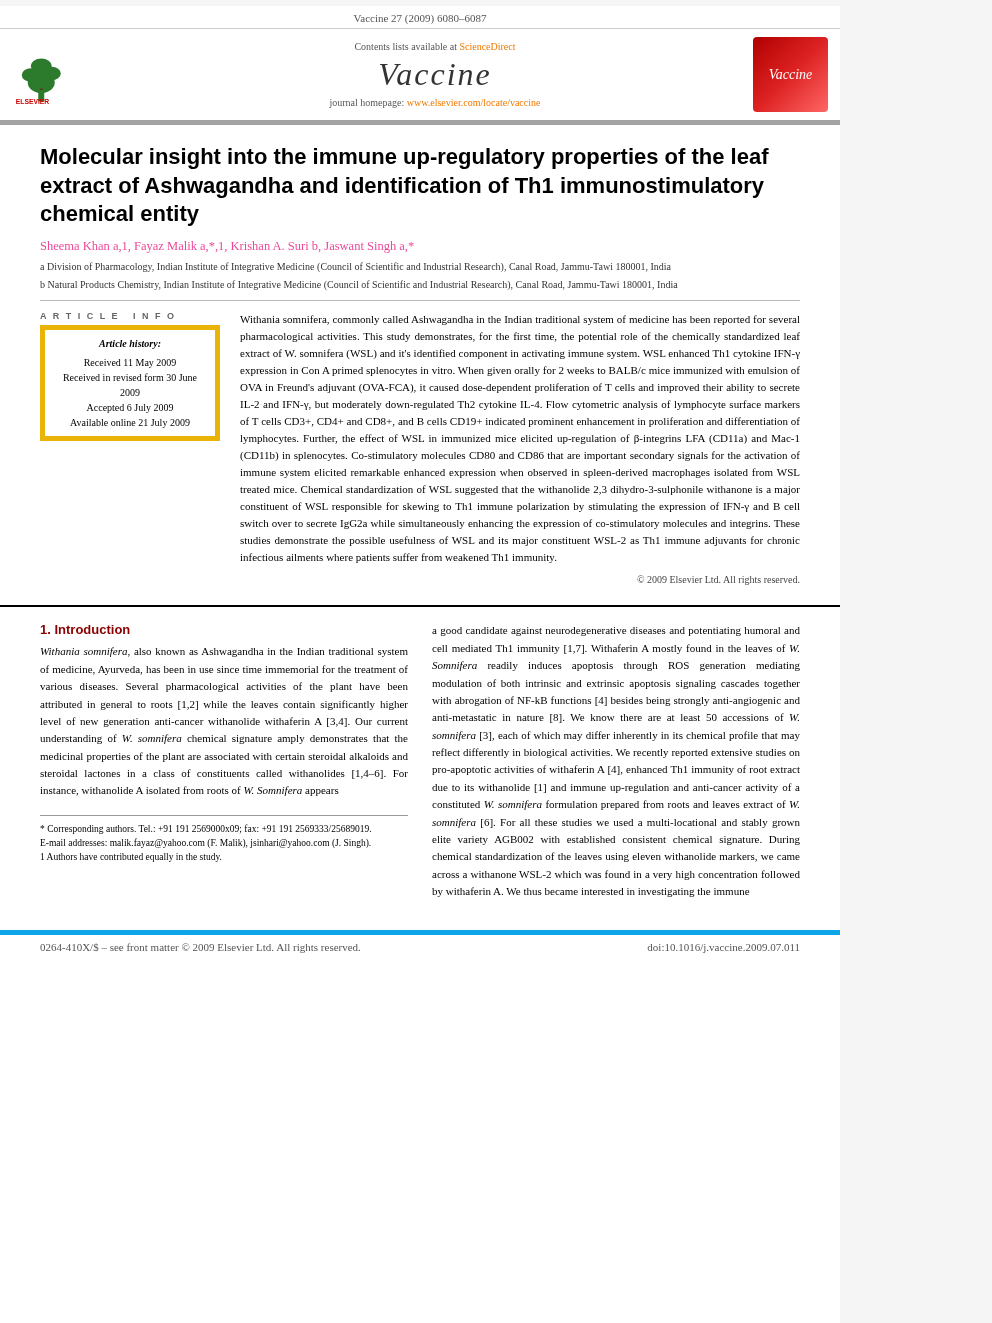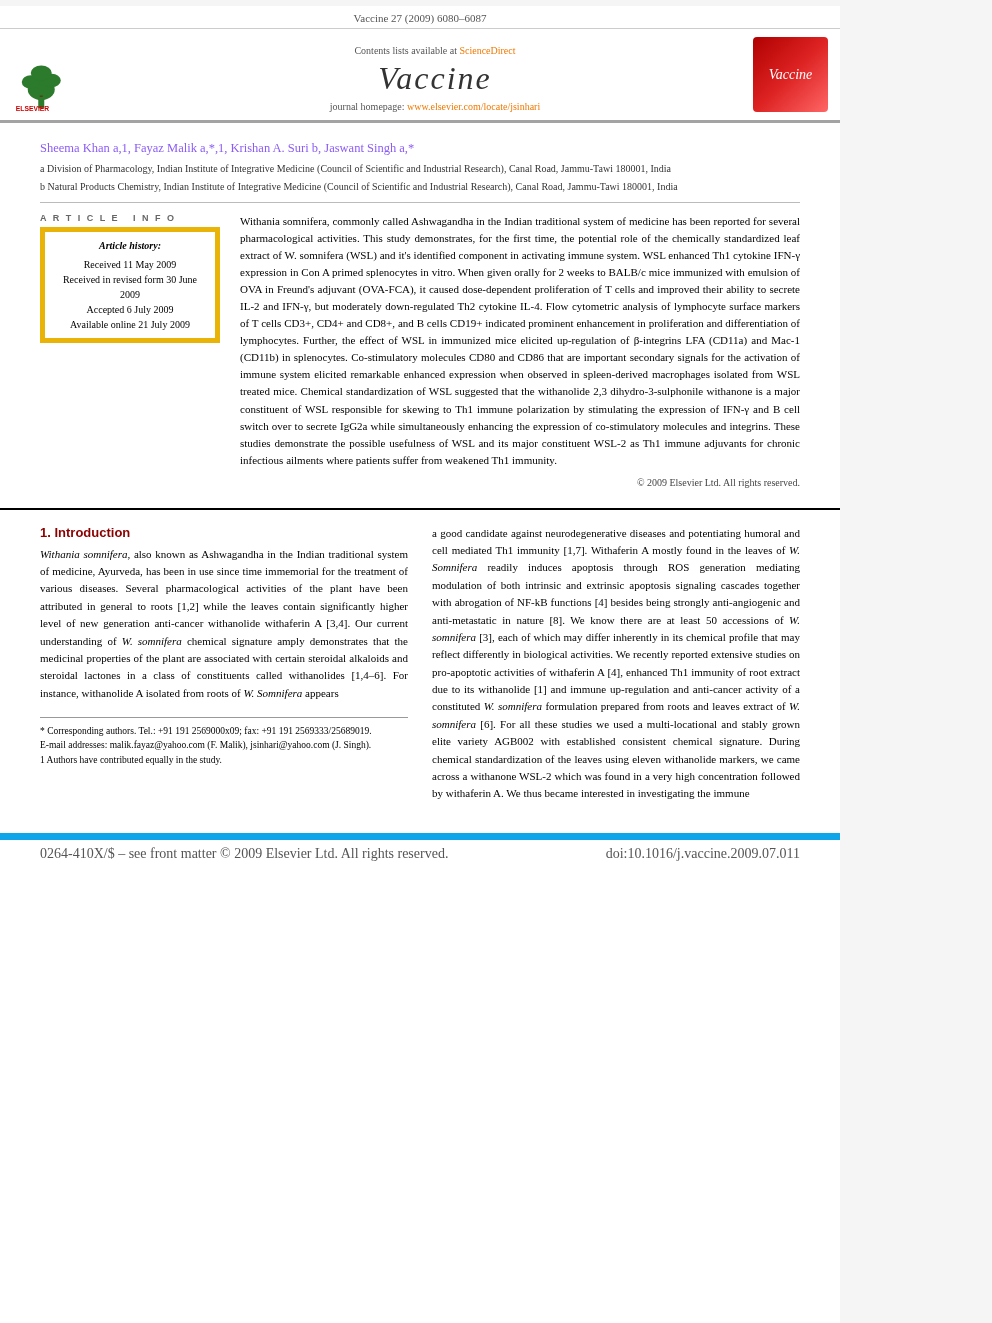--- a/index.html
+++ b/index.html
@@ -22,23 +22,23 @@
     .top-bar {
       text-align: center;
       font-size: 11px;
       color: #555;
       padding: 6px 0 4px;
       border-bottom: 1px solid #ccc;
     }
     
     .journal-header {
       display: flex;
-      align-items: flex-end;
+      align-items: center;
       padding: 8px 12px;
-      border-bottom: 3px solid #a3a3a3;
+      border-bottom: 5px solid #a3a3a3;
     }
     .journal-header-left {
       width: 120px;
       display: flex;
       align-items: center;
     }
     .elsevier-logo {
       display: flex;
       flex-direction: column;
       align-items: flex-start;
@@ -98,21 +98,21 @@
       font-family: Arial, Helvetica, sans-serif;
       font-size: 22px;
       font-weight: bold;
       color: #000;
       margin-bottom: 10px;
       line-height: 1.3;
     }
     .authors {
       font-size: 12.5px;
       margin-bottom: 6px;
-      color: #8b5cf6;
+      color: #ec4899;
     }
     .affiliations {
       font-size: 10px;
       color: #333;
       margin-bottom: 4px;
       line-height: 1.4;
     }
     hr.thin {
       border: none;
       border-top: 1px solid #bbb;
@@ -207,25 +207,25 @@
     .body-text .italic { font-style: italic; }
     
     .footnotes {
       border-top: 1px solid #999;
       margin-top: 15px;
       padding-top: 6px;
       font-size: 9.5px;
       line-height: 1.5;
     }
     .bottom-bar {
-      border-top: 7px solid #0ea5e9;
+      border-top: 5px solid #0ea5e9;
       padding: 6px 40px;
       display: flex;
       justify-content: space-between;
-      font-size: 14px;
+      font-size: 11px;
       color: #555;
       margin-top: 10px;
     }
   </style>
 </head>
 <body>
 
 <div class="page">
 
   <div class="top-bar">
@@ -250,30 +250,31 @@
     </div>
 
     <div class="journal-header-center">
       <div class="sciencedirect-line">
         <span>Contents lists available at</span>
         <span style="color:#f07800;">ScienceDirect</span>
       </div>
       <div class="journal-name">Vaccine</div>
       <div class="journal-homepage-line">
         <span>journal homepage:</span>
-        <span style="color:#f07800;">www.elsevier.com/locate/jsinhari</span>
+        <span style="color:#f07800;">www.elsevier.com/locate/vaccine</span>
       </div>
     </div>
 
     <div class="journal-header-right">
       <div class="vaccine-logo-box">Vaccine</div>
     </div>
   </div>
 
   <div class="article-content">
+    <div class="article-title">Molecular insight into the immune up-regulatory properties of the leaf extract of Ashwagandha and identification of Th1 immunostimulatory chemical entity</div>
     <div class="authors">Sheema Khan a,1, Fayaz Malik a,*,1, Krishan A. Suri b, Jaswant Singh a,*</div>
     <div class="affiliations">a Division of Pharmacology, Indian Institute of Integrative Medicine (Council of Scientific and Industrial Research), Canal Road, Jammu-Tawi 180001, India</div>
     <div class="affiliations">b Natural Products Chemistry, Indian Institute of Integrative Medicine (Council of Scientific and Industrial Research), Canal Road, Jammu-Tawi 180001, India</div>
 
     <hr class="thin">
 
     <div class="two-col">
       <div class="col-left">
         <div class="section-heading">A R T I C L E &nbsp; I N F O</div>
         <div class="article-info-box">

